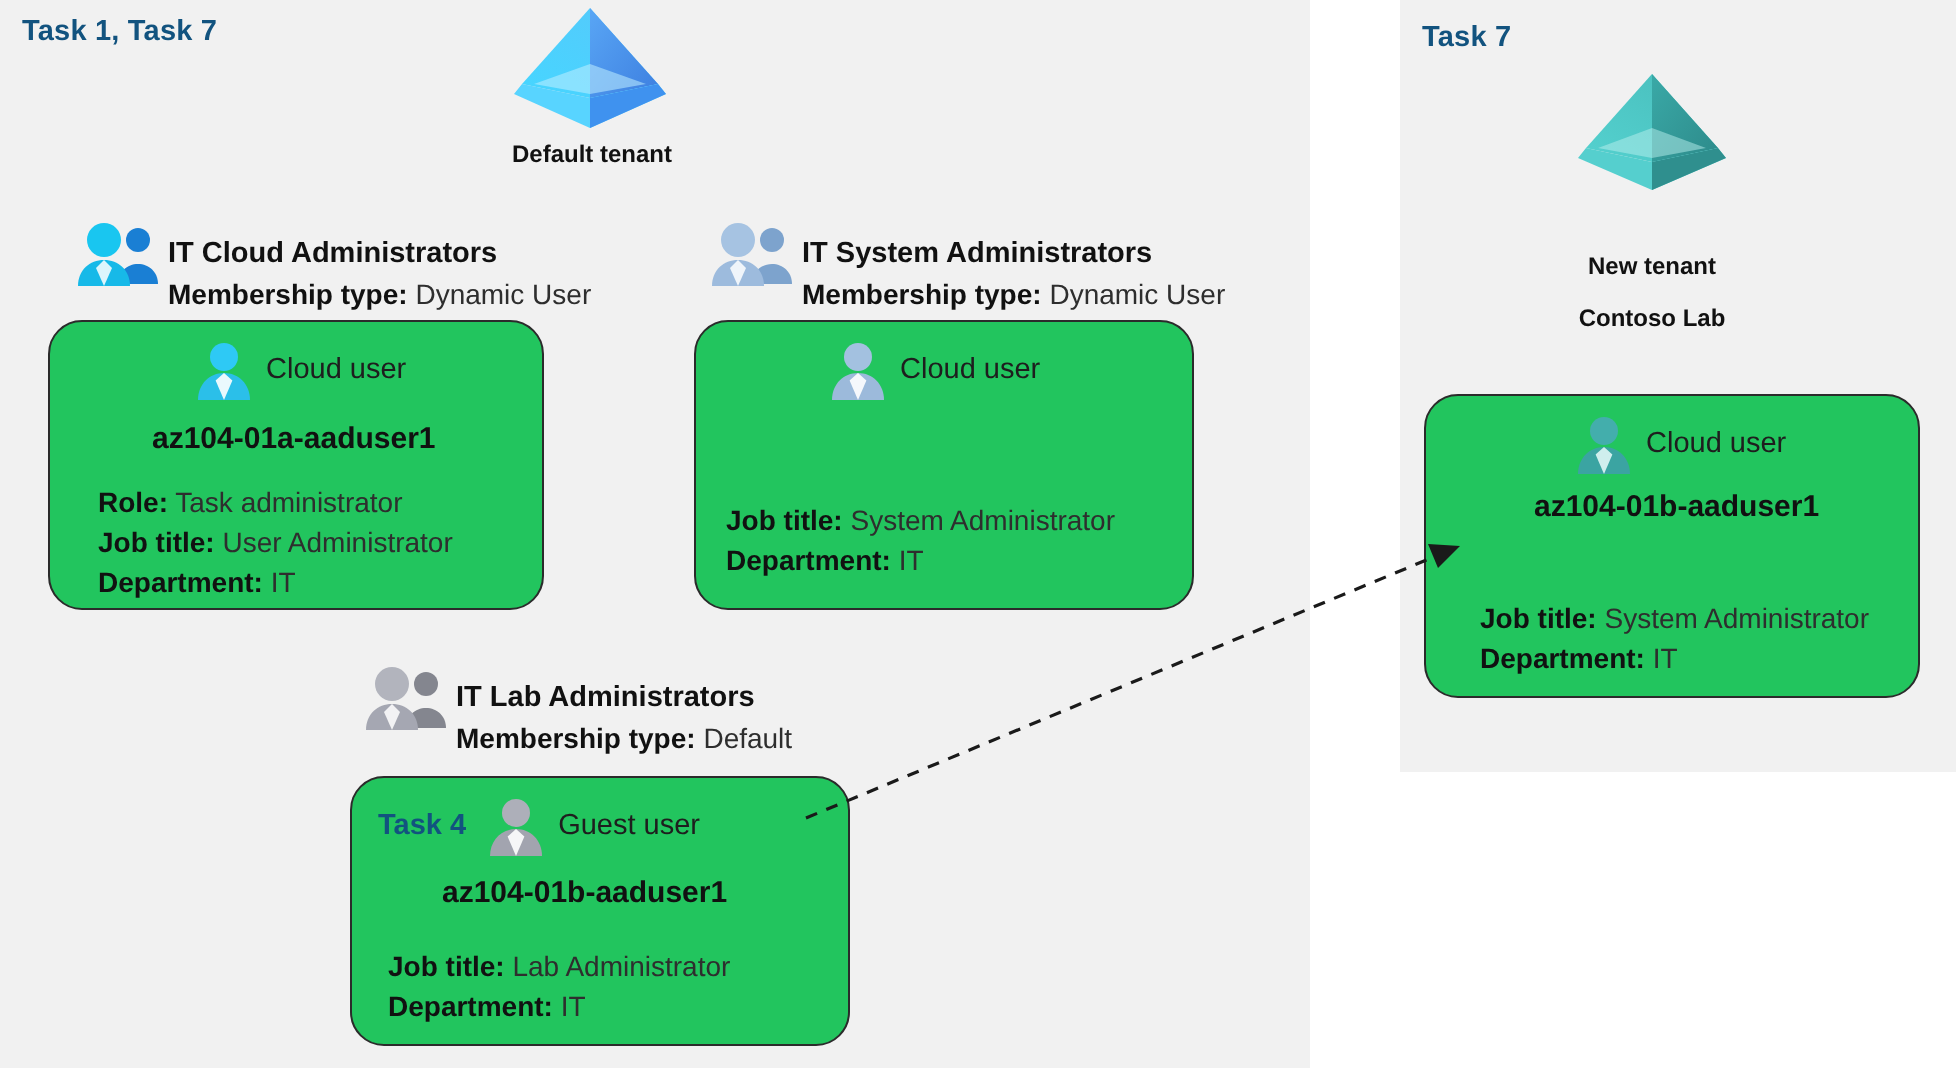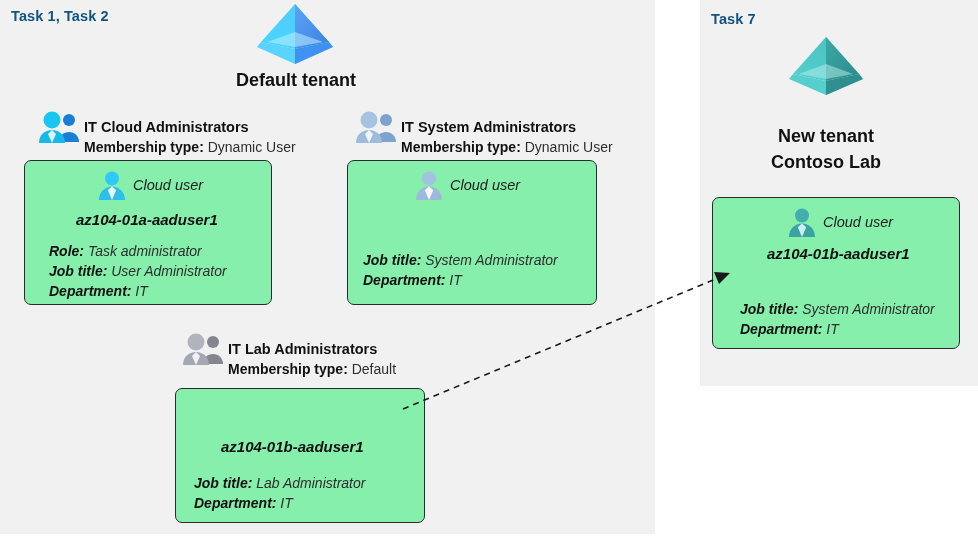--- a/index.html
+++ b/index.html
@@ -18,21 +18,21 @@
   }
   #task12{left:11px;top:8px;}
   #task3{left:711px;top:11px;}
 
   
   .tenant-icon{position:absolute;}
   #tenant-default{left:257px;top:2px;width:76px;height:64px;}
   #tenant-new{left:789px;top:35px;width:74px;height:62px;}
 
   .tenant-title{
-    position:absolute;font-weight:bold;font-size:18px;color:#111;
+    position:absolute;font-weight:bold;font-size:12px;color:#111;
     white-space:nowrap;text-align:center;
   }
   #default-tenant-label{left:236px;top:70px;width:120px;}
   #new-tenant-l1{left:736px;top:126px;width:180px;}
   #new-tenant-l2{left:736px;top:152px;width:180px;text-align:center;}
 
   
   .group{position:absolute;}
   .group-icon{position:absolute;left:0;top:6px;width:42px;height:34px;}
   .group-text{position:absolute;left:46px;top:0;white-space:nowrap;margin-top:14px;}
@@ -40,22 +40,22 @@
   .group-meta{font-size:14px;color:#111;line-height:21px;}
   .group-meta b{font-weight:bold;}
   .group-meta span.val{font-weight:normal;color:#2e2e2e;}
 
   #group-cloud{left:38px;top:104px;}
   #group-system{left:355px;top:104px;}
   #group-lab{left:182px;top:326px;}
 
   
   .card{
-    position:absolute;border:1.4px solid #2b2b2b;border-radius:7px;
-    background:#86efac;box-sizing:border-box;font-style:italic;
+    position:absolute;border:1.4px solid #2b2b2b;border-radius:17px;
+    background:#22c55e;box-sizing:border-box;
   }
   #card-user1{left:24px;top:160px;width:248px;height:145px;}
   #card-user2{left:347px;top:160px;width:250px;height:145px;}
   #card-guest{left:175px;top:388px;width:250px;height:135px;}
   #card-buser1{left:712px;top:197px;width:248px;height:152px;}
 
   .card-head{position:absolute;left:0;top:9px;width:100%;height:34px;}
   .card-head-inner{
     position:absolute;display:flex;align-items:center;gap:6px;
     white-space:nowrap;
@@ -92,21 +92,21 @@
 
   
   #connector{position:absolute;left:0;top:0;width:978px;height:540px;pointer-events:none;}
 </style>
 </head>
 <body>
 
 <div class="panel" id="panel-left"></div>
 <div class="panel" id="panel-right"></div>
 
-<div class="task-tag" id="task12">Task 1, Task 2</div>
+<div class="task-tag" id="task12">Task 1, Task 7</div>
 <div class="task-tag" id="task3">Task 7</div>
 
 <div class="tenant-icon" id="tenant-default">
   <svg viewBox="0 0 76 64" width="76" height="64">
     <defs>
       <linearGradient id="tl" x1="0" y1="1" x2="1" y2="0">
         <stop offset="0" stop-color="#46d6ff"></stop>
           <stop offset="1" stop-color="#57c8fb"></stop>
       </linearGradient>
       <linearGradient id="tr" x1="0" y1="0" x2="1" y2="1">
@@ -249,20 +249,31 @@
       <span>System Administrator</span>
     </div>
     <div>
       <b>Department:</b>
       <span>IT</span>
     </div>
   </div>
 </div>
 
 <div class="card" id="card-guest">
+  <div class="card-head">
+    <div class="card-head-inner">
+      <span class="task-inline">Task 4</span>
+      <svg class="user-icon" viewBox="0 0 30 30">
+        <circle cx="15" cy="8.5" r="7" fill="#adafb9"></circle>
+        <path d="M2 30c0-8 5.8-13.5 13-13.5S28 22 28 30z" fill="#a2a4af"></path>
+        <path d="M15 16.5l-4.2 3.8L15 30l4.2-9.7z" fill="#ffffff" opacity=".9"></path>
+      </svg>
+      <span class="usertype">Guest user</span>
+    </div>
+  </div>
   <div class="card-name">az104-01b-aaduser1</div>
   <div class="card-attrs">
     <div>
       <b>Job title:</b>
       <span>Lab Administrator</span>
     </div>
     <div>
       <b>Department:</b>
       <span>IT</span>
     </div>

